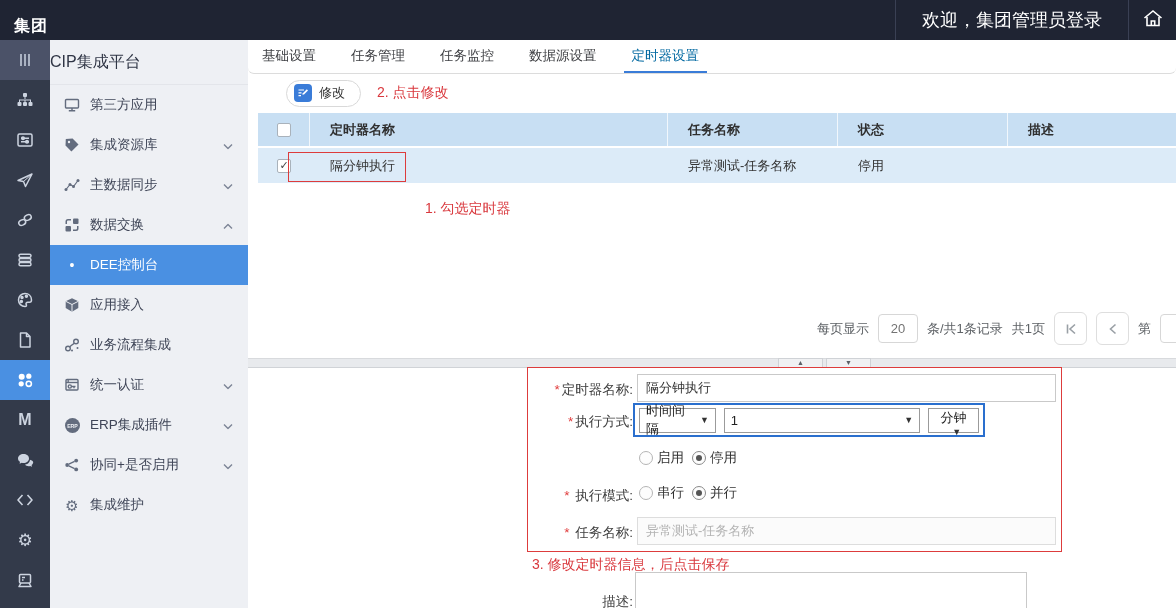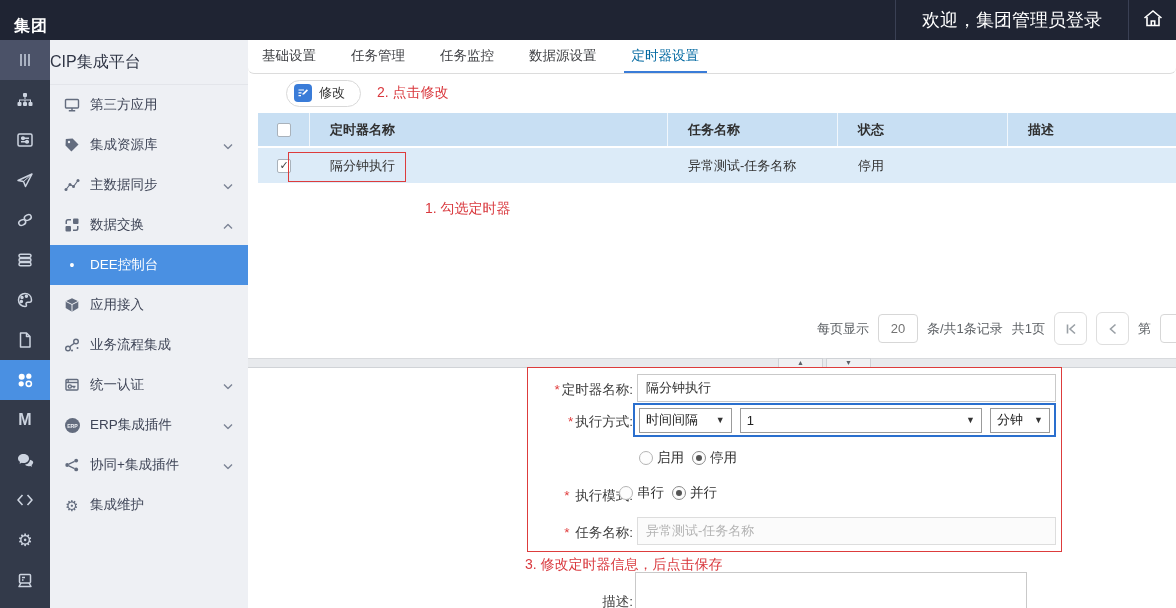--- a/index.html
+++ b/index.html
@@ -76,21 +76,21 @@
   .inp.disabled { background:#fbfbfb; border-color:#ddd; color:#b3b3b3; }
   .exec-wrap { position:absolute; display:flex; align-items:center; gap:8px; border:2px solid #2a6fce; background:#fff; padding:0 4px; height:34px; }
   .sel { display:flex; align-items:center; justify-content:space-between; border:1px solid #9b9b9b; height:25px; padding:0 6px; background:#fff; font-size:13px; color:#222; cursor:pointer; }
   .sel .car { font-size:9px; color:#333; margin-left:6px; }
   .radio-group { display:flex; align-items:center; font-size:13.5px; color:#333; }
   .radio { width:14px; height:14px; border-radius:50%; border:1px solid #b5b5b5; background:#fdfdfd; margin-right:4px; position:relative; cursor:pointer; flex:none; }
   .radio.on { border-color:#8a8a8a; }
   .radio.on::after { content:""; position:absolute; left:3px; top:3px; width:6px; height:6px; border-radius:50%; background:#555; }
   .radio-opt { display:flex; align-items:center; }
   .radio-opt + .radio-opt { margin-left:8px; }
-  .step3 { position:absolute; left:277px; top:516px; z-index:6; }
+  .step3 { position:absolute; left:284px; top:516px; z-index:6; }
   .desc-area { position:absolute; left:387px; top:532px; width:392px; height:70px; border:1px solid #c9c9c9; background:#fff; }
   .desc-label { position:absolute; left:202px; top:553px; }
 </style>
 </head>
 <body>
 
 <div id="app">
 
   <div class="topbar">
     <div class="brand">集团</div>
@@ -327,21 +327,21 @@
 
     <div class="sb-item">
       <span class="sb-ic">
         <svg width="16" height="16" viewBox="0 0 16 16" fill="currentColor" stroke="currentColor">
             <circle cx="3.2" cy="8" r="1.9" stroke="none"></circle>
             <circle cx="12.2" cy="3.6" r="1.9" stroke="none"></circle>
             <circle cx="12.2" cy="12.4" r="1.9" stroke="none"></circle>
             <path d="M4.8,7.2 L10.6,4.4 M4.8,8.8 L10.6,11.6" fill="none" stroke-width="1.3"></path>
           </svg>
       </span>
-      <span class="sb-label">协同+集成插件</span>
+      <span class="sb-label">协同+是否启用</span>
       <span class="sb-chev">
         <svg width="10" height="6" viewBox="0 0 10 6" fill="none" stroke="#7d8596" stroke-width="1.4">
             <path d="M1,1 L5,5 L9,1"></path>
           </svg>
       </span>
     </div>
 
     <div class="sb-item">
       <span class="sb-ic">
           <span class="glyph" style="font-size:15px">⚙</span>
@@ -423,48 +423,48 @@
       <div class="split-handle" style="left:530px;"><span>▲</span></div>
       <div class="split-handle" style="left:578px;"><span>▼</span></div>
     </div>
 
     <div class="form-red-rect"></div>
 
     <span class="flabel" style="left:202px; top:341px;"><span class="req">*</span><span>定时器名称:</span></span>
     <div class="inp" style="left:389px; top:334px; width:419px;">隔分钟执行</div>
 
     <span class="flabel" style="left:202px; top:373px;"><span class="req">*</span><span>执行方式:</span></span>
-    <div class="exec-wrap" style="left:385px; top:363px; width:423px;">
+    <div class="exec-wrap" style="left:385px; top:363px; width:352px;">
       <div class="sel" style="width:96px;">
         <span>时间间隔</span>
         <span class="car">▼</span>
       </div>
       <div class="sel" style="width:252px;">
         <span>1</span>
         <span class="car">▼</span>
       </div>
-      <div class="sel" style="width:62px;">
+      <div class="sel" style="width:62px;flex-direction:column;">
         <span>分钟</span>
         <span class="car">▼</span>
       </div>
     </div>
 
     <div class="radio-group" style="position:absolute; left:391px; top:409px;">
       <span class="radio-opt">
           <span class="radio"></span>
           <span>启用</span>
         </span>
       <span class="radio-opt">
           <span class="radio on"></span>
           <span>停用</span>
         </span>
     </div>
 
     <span class="flabel" style="left:202px; top:447px;"><span class="req">*</span> <span>执行模式:</span></span>
-    <div class="radio-group" style="position:absolute; left:371px; top:444px;">
+    <div class="radio-group" style="position:absolute; left:391px; top:444px;">
       <span class="radio-opt">
           <span class="radio"></span>
           <span>串行</span>
         </span>
       <span class="radio-opt">
           <span class="radio on"></span>
           <span>并行</span>
         </span>
     </div>
 

